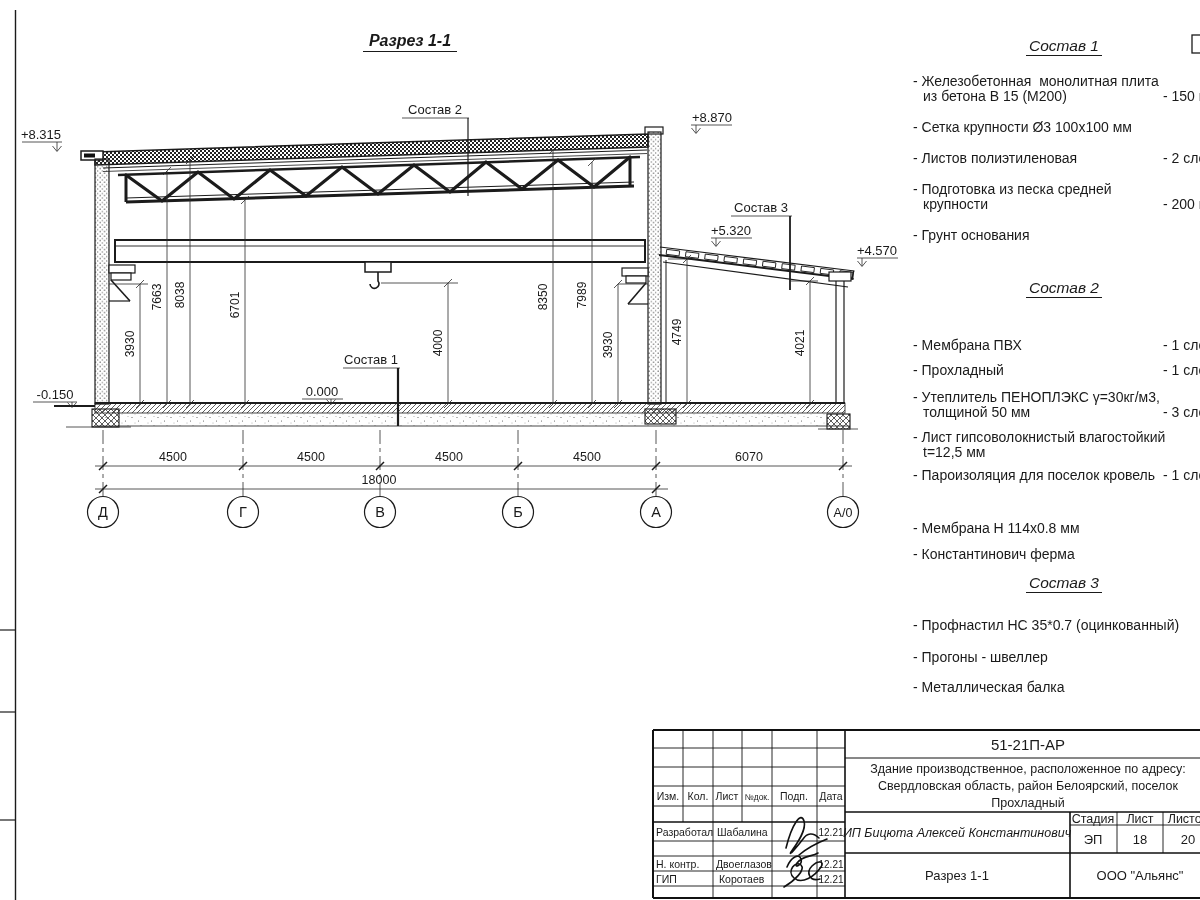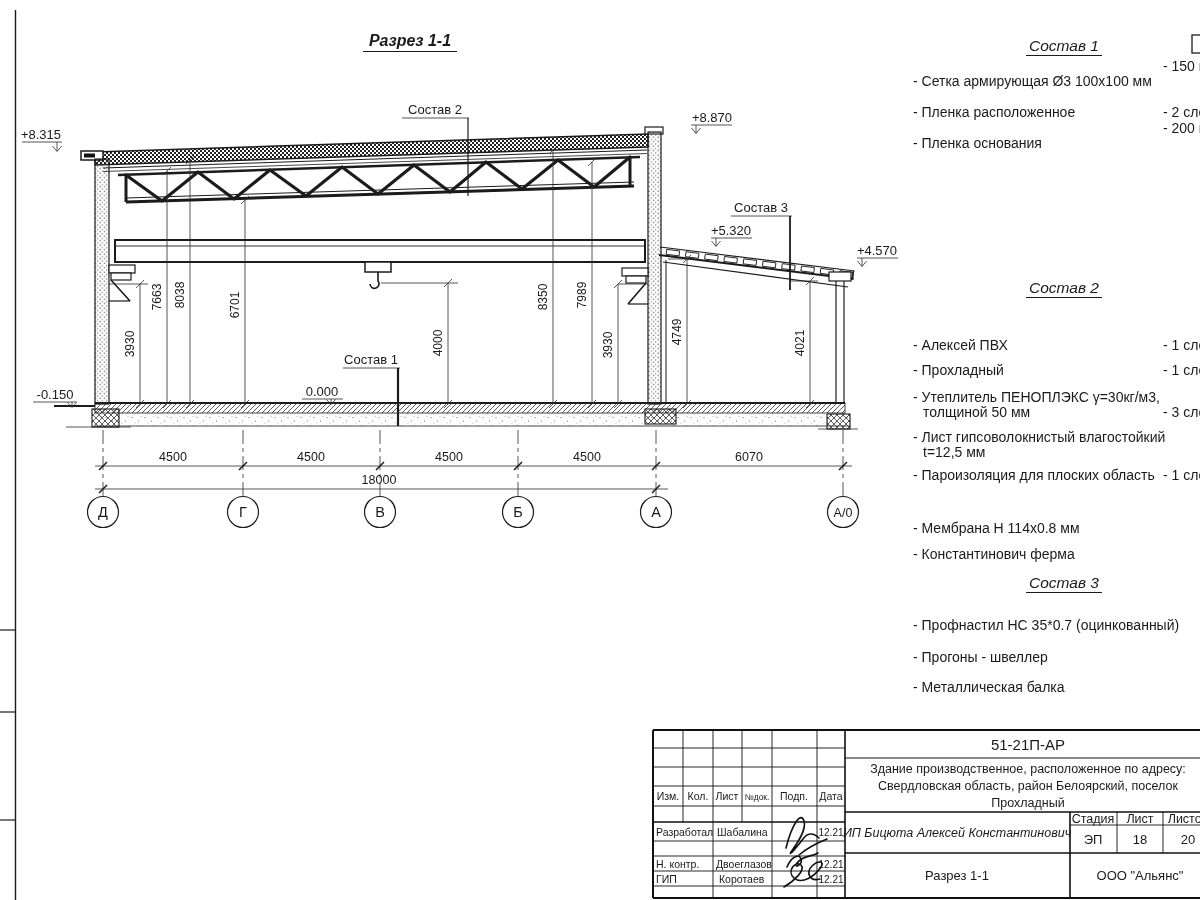--- a/index.html
+++ b/index.html
@@ -337,37 +337,39 @@
         <path d="M786,838 C792,814 801,801 804,811 C807,821 795,836 791,842 C788,847 797,837 803,829 C807,823 813,822 819,828 M799,845 C806,839 817,833 827,829"></path>
         <path d="M787,857 C791,847 799,843 801,849 C803,855 793,859 797,853 C803,845 812,847 818,843"></path>
         <path d="M784,877 C794,871 806,860 801,855 C796,850 786,861 794,868 C802,875 815,866 821,857 C825,851 818,850 812,856 C806,862 809,872 820,869"></path>
       </g>
     </g>
   </svg>
 
   <div class="comp" style="left:913px;top:28px">
     <div class="comp-title" style="margin-bottom:21px">
       <span>Состав 1</span></div>
-    <div class="comp-item" style="margin-bottom:16px"><span class="val">- 150 мм</span></div>
-    <div class="comp-item" style="margin-bottom:16px"><span>- Сетка армирующая Ø3 100х100 мм</span></div>
-    <div class="comp-item" style="margin-bottom:16px"><span>- Пленка расположенное</span><span class="val">-  2 слоя</span></div>
-    <div class="comp-item" style="margin-bottom:16px"><span class="val">- 200 мм</span></div>
-    <div class="comp-item"><span>- Пленка основания</span></div>
+    <div class="comp-item" style="margin-bottom:16px"><span>- Железобетонная  монолитная плита
+из бетона В 15 (М200)</span><span class="val">- 150 мм</span></div>
+    <div class="comp-item" style="margin-bottom:16px"><span>- Сетка крупности Ø3 100х100 мм</span></div>
+    <div class="comp-item" style="margin-bottom:16px"><span>- Листов полиэтиленовая</span><span class="val">-  2 слоя</span></div>
+    <div class="comp-item" style="margin-bottom:16px"><span>- Подготовка из песка средней
+крупности</span><span class="val">- 200 мм</span></div>
+    <div class="comp-item"><span>- Грунт основания</span></div>
   </div>
 
   <div class="comp" style="left:913px;top:270px">
     <div class="comp-title" style="margin-bottom:43px">
       <span>Состав 2</span></div>
-    <div class="comp-item" style="margin-bottom:10px"><span>- Алексей ПВХ</span><span class="val">- 1 слой</span></div>
+    <div class="comp-item" style="margin-bottom:10px"><span>- Мембрана ПВХ</span><span class="val">- 1 слой</span></div>
     <div class="comp-item" style="margin-bottom:12px"><span>- Прохладный</span><span class="val">- 1 слой</span></div>
     <div class="comp-item" style="margin-bottom:10px"><span>- Утеплитель ПЕНОПЛЭКС γ=30кг/м3,
 толщиной 50 мм</span><span class="val">- 3 слоя</span></div>
     <div class="comp-item" style="margin-bottom:8px"><span>- Лист гипсоволокнистый влагостойкий
 t=12,5 мм</span></div>
-    <div class="comp-item" style="margin-bottom:38px"><span>- Пароизоляция для плоских область</span><span class="val">- 1 слой</span></div>
+    <div class="comp-item" style="margin-bottom:38px"><span>- Пароизоляция для поселок кровель</span><span class="val">- 1 слой</span></div>
     <div class="comp-item" style="margin-bottom:11px"><span>- Мембрана Н 114х0.8 мм</span></div>
     <div class="comp-item"><span>- Константинович ферма</span></div>
   </div>
 
   <div class="comp" style="left:913px;top:565px">
     <div class="comp-title" style="margin-bottom:28px">
       <span>Состав 3</span></div>
     <div class="comp-item" style="margin-bottom:17px"><span>- Профнастил НС 35*0.7 (оцинкованный)</span></div>
     <div class="comp-item" style="margin-bottom:15px"><span>- Прогоны - швеллер</span></div>
     <div class="comp-item"><span>- Металлическая балка</span></div>

